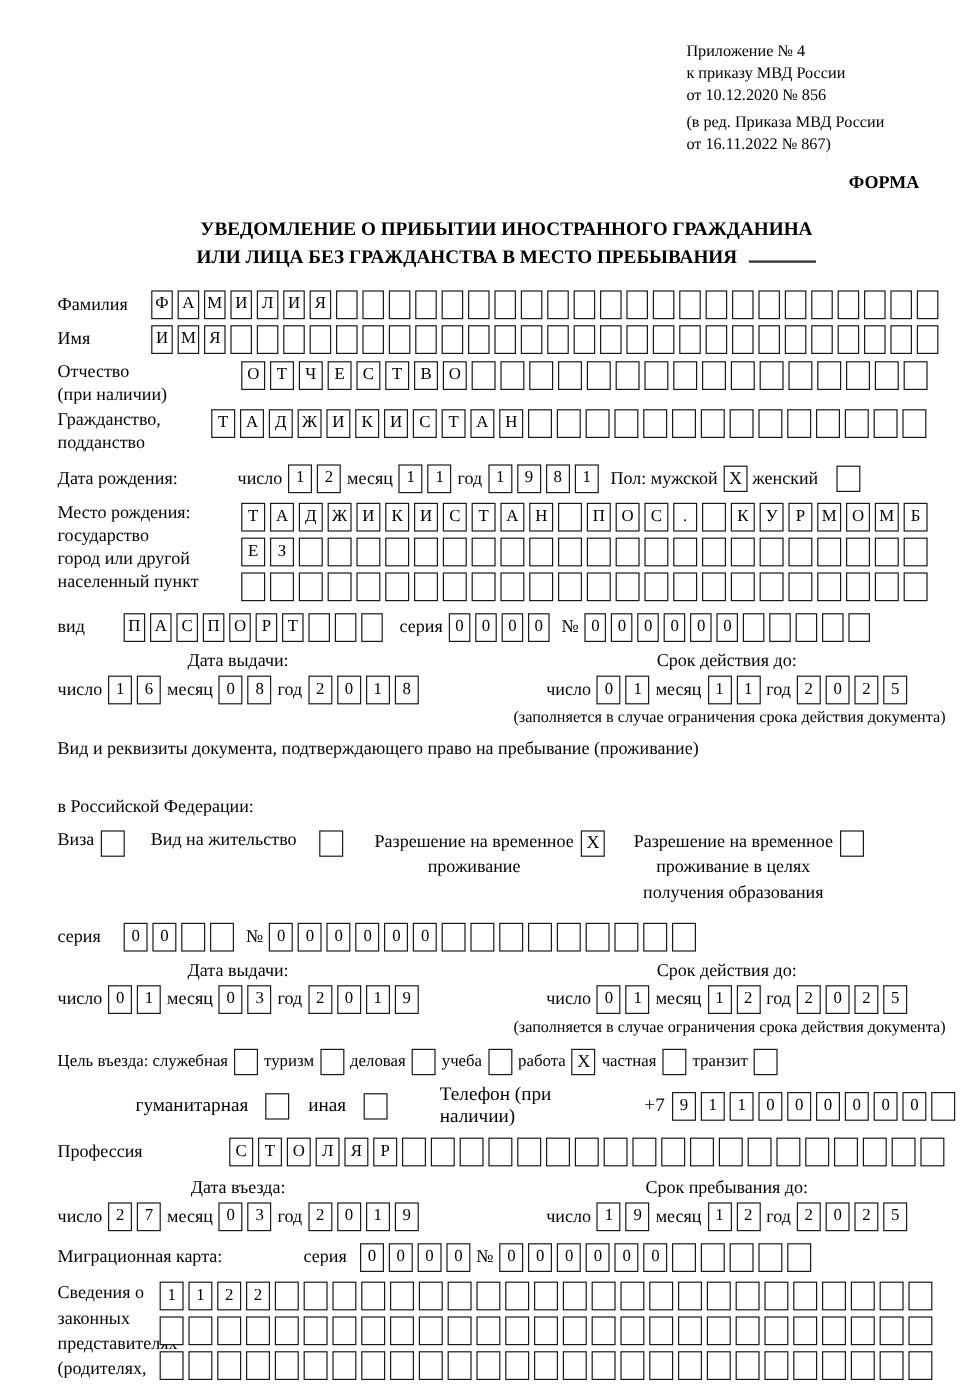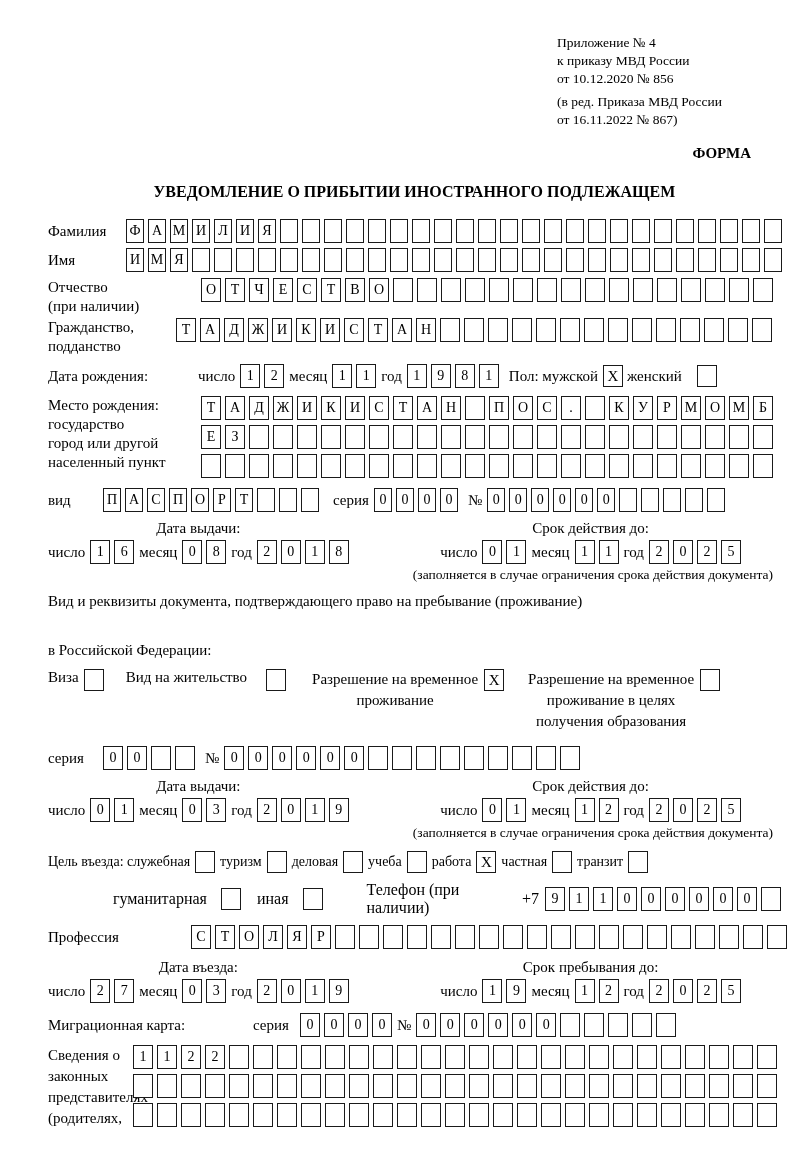--- a/index.html
+++ b/index.html
@@ -1,21 +1,21 @@
 <!DOCTYPE html>
 <html><head>
 <meta charset="utf-8">
 <style>
   html,body{margin:0;padding:0;background:#fff;}
   body{
     width:800px;height:1163px;
     font-family:"Liberation Serif","DejaVu Serif",serif;
     color:#000;overflow:hidden;
   }
-  .page{box-sizing:border-box;width:800px;height:970px;padding:34px 19px 20px 48px;}
+  .page{box-sizing:border-box;width:800px;height:970px;padding:34px 4px 20px 48px;}
   
   .annex{margin-left:auto;margin-right:28px;width:196px;font-size:13.5px;line-height:18px;}
   .annex-sub{margin-top:5px;}
   .forma{margin-top:16px;margin-right:30px;text-align:right;font-weight:bold;font-size:15px;}
   
   .title{margin-top:18px;text-align:center;font-weight:bold;font-size:16px;line-height:23px;}
   .uline{display:inline-block;width:56px;border-bottom:2px solid #3a3a3a;margin-left:10px;height:12px;}
   .sec{margin-top:24px;text-align:center;font-weight:bold;font-size:14.5px;}
   
   .row{display:flex;align-items:center;}
@@ -59,21 +59,24 @@
     <div>от 10.12.2020 № 856</div>
     <div class="annex-sub">
       <div>(в ред. Приказа МВД России</div>
       <div>от 16.11.2022 № 867)</div>
     </div>
   </div>
 
   <div class="forma">ФОРМА</div>
 
   <div class="title">
-    <div>УВЕДОМЛЕНИЕ О ПРИБЫТИИ ИНОСТРАННОГО ПОДЛЕЖАЩЕМ</div>
+    <div>УВЕДОМЛЕНИЕ О ПРИБЫТИИ ИНОСТРАННОГО ГРАЖДАНИНА</div>
+    <div>
+      <span>ИЛИ ЛИЦА БЕЗ ГРАЖДАНСТВА В МЕСТО ПРЕБЫВАНИЯ</span><span class="uline"></span>
+    </div>
   </div>
 
 
   <div class="row" style="margin-top:16px">
     <div class="lbl" style="width:78px">Фамилия</div>
     <div class="boxes">
         <span class="cell">Ф</span>
         <span class="cell">А</span>
         <span class="cell">М</span>
         <span class="cell">И</span>

